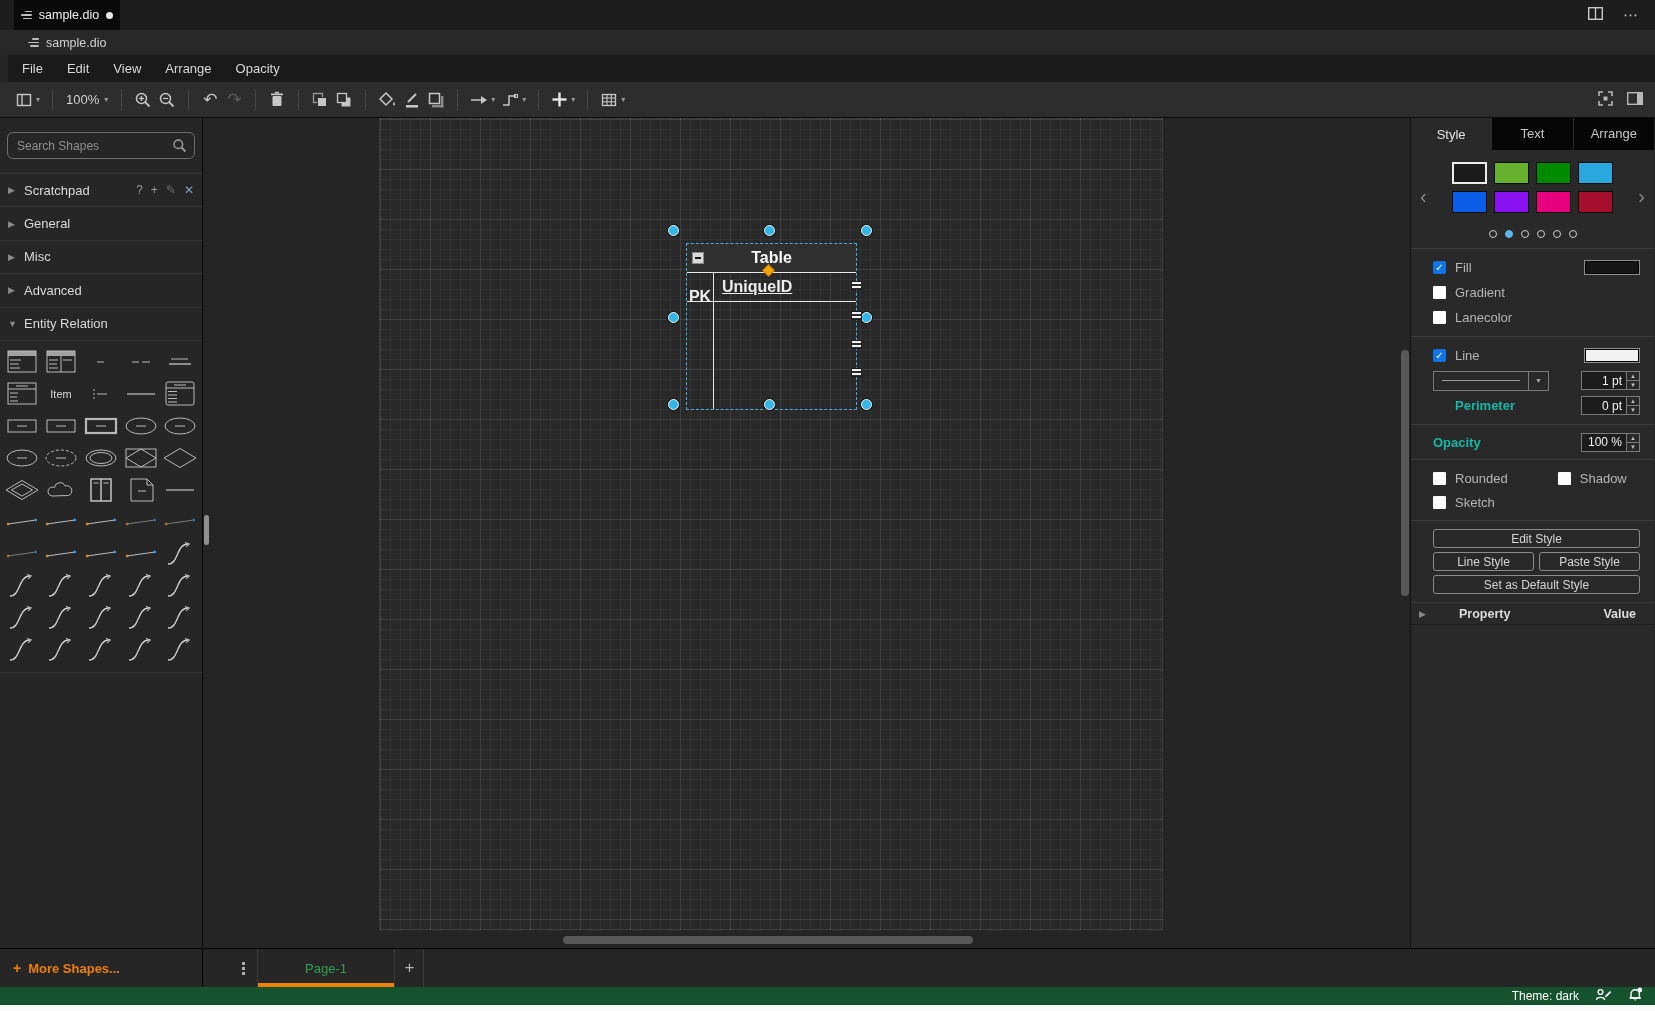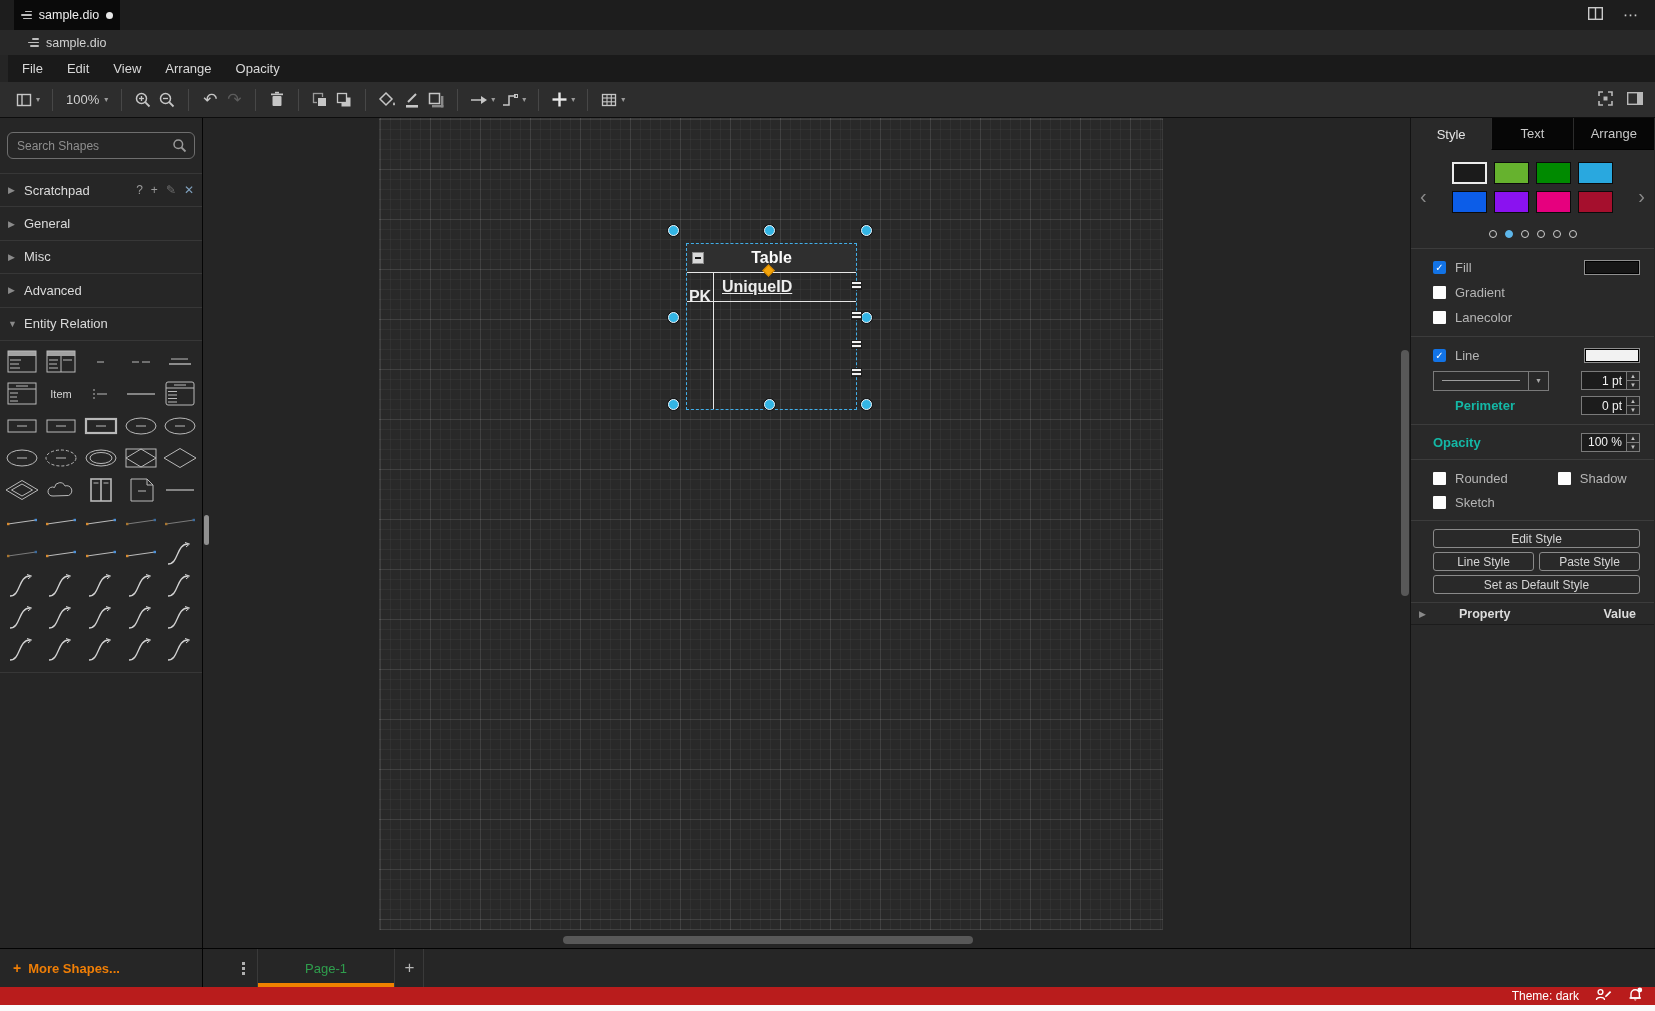--- a/index.html
+++ b/index.html
@@ -129,21 +129,21 @@
   .footer { position:absolute; left:0; top:948px; width:100%; height:39px; background:#262626; border-top:1px solid #030303; }
   .more-shapes { position:absolute; left:0; top:0; width:203px; height:100%; border-right:1px solid #030303; display:flex; align-items:center; gap:7px; padding-left:13px; color:#ef7e06; font-size:13px; font-weight:bold; }
   .more-shapes .plus { font-size:14px; }
   .dots-btn { position:absolute; left:230px; top:0; width:26px; height:100%; display:flex; align-items:center; justify-content:center; color:#b0b0b0; }
   .dots-btn .dots { display:flex; flex-direction:column; gap:2px; }
   .dots-btn .dots i { width:3px; height:3px; background:#b0b0b0; }
   .page-tab { position:absolute; left:257px; top:0; width:138px; height:100%; border-left:1px solid #3a3a3a; border-right:1px solid #3a3a3a; display:flex; align-items:center; justify-content:center; color:#2f9e4d; font-size:13px; }
   .page-tab .underline { position:absolute; left:0; right:0; bottom:0; height:4px; background:#f08100; }
   .add-page { position:absolute; left:396px; top:0; width:28px; height:100%; border-right:1px solid #3a3a3a; display:flex; align-items:center; justify-content:center; color:#b5b5b5; font-size:17px; }
   
-  .statusbar { position:absolute; left:0; top:987px; width:100%; height:18px; background:#b91c1c; display:flex; align-items:center; justify-content:flex-end; gap:16px; padding-right:12px; }
+  .statusbar { position:absolute; left:0; top:987px; width:100%; height:18px; background:#14532d; display:flex; align-items:center; justify-content:flex-end; gap:16px; padding-right:12px; }
   .statusbar .theme-label { color:#fff; font-size:12px; }
   .bottom-strip { position:absolute; left:0; top:1005px; width:100%; height:6px; background:#fafafa; }
 </style>
 </head>
 <body>
 
 <div class="app">
 
   <div class="titlebar">
     <div class="doc-tab">

